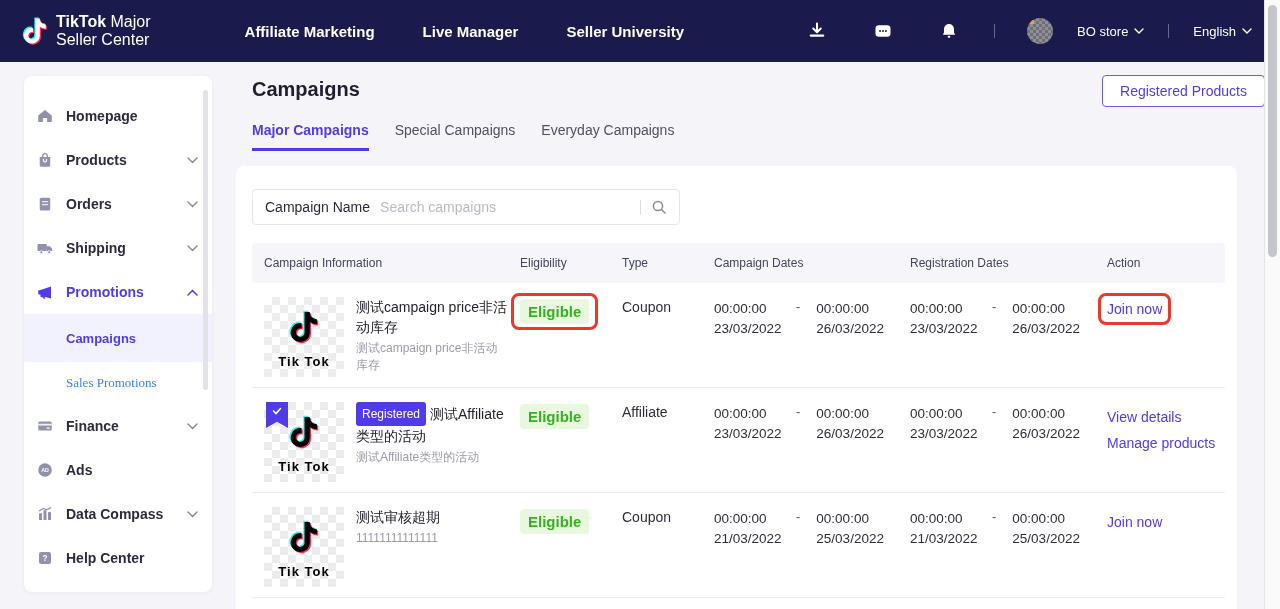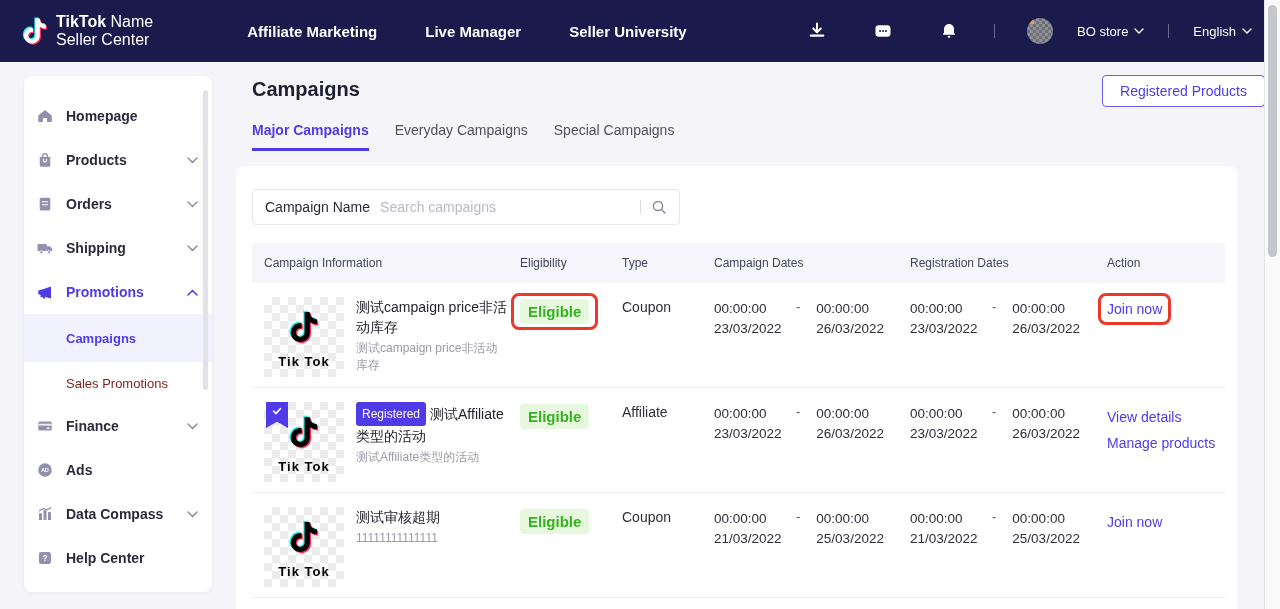--- a/index.html
+++ b/index.html
@@ -35,21 +35,21 @@
   
   .sidebar{position:absolute;left:24px;top:76px;width:188px;height:516px;background:#fff;border-radius:8px;
      box-shadow:0 1px 4px rgba(30,30,60,.06);padding-top:18px;z-index:2;}
   .s-item{height:44px;display:flex;align-items:center;padding:0 14px 0 12px;cursor:pointer;}
   .s-item .ic{width:18px;height:18px;margin-right:12px;flex:0 0 auto;}
   .s-item .lb{font-size:14px;font-weight:600;color:#2b2b3d;flex:1;}
   .s-item.active .lb{color:var(--accent);}
   .s-chev{width:11px;height:7px;}
   .s-sub{height:48px;display:flex;align-items:center;padding-left:42px;font-size:13px;cursor:pointer;}
   .s-sub.on{background:#f2f1fe;color:var(--accent);font-weight:600;}
-  .s-sub.off{height:42px;color:#7f1d1d;}
+  .s-sub.off{height:42px;color:#3b82f6;font-family:Liberation Serif, serif;}
 
   
   .pg-title{position:absolute;left:252px;top:78px;font-size:20px;font-weight:700;color:var(--ink);}
   .reg-btn{position:absolute;left:1102px;top:75px;width:163px;height:32px;background:#fff;border:1px solid #6b5ceb;
      border-radius:4px;color:var(--accent);font-size:14px;display:flex;align-items:center;justify-content:center;cursor:pointer;}
   .tabs{position:absolute;left:252px;top:122px;display:flex;gap:26px;}
   .tab{font-size:14px;color:#50505e;padding-bottom:10px;cursor:pointer;}
   .tab.on{color:var(--accent);font-weight:600;border-bottom:3px solid var(--accent);}
 
   
@@ -106,21 +106,21 @@
 </svg>
 
 <div class="topnav">
   <div class="logo">
     <svg class="logo-note" viewBox="0 0 24 24">
       <use href="#tt-note" fill="#25f4ee" transform="translate(-0.9,-0.9)"></use>
       <use href="#tt-note" fill="#fe2c55" transform="translate(0.9,0.9)"></use>
       <use href="#tt-note" fill="#ffffff"></use>
     </svg>
     <div class="logo-txt">
-      <div><span class="b">TikTok</span><span> Name</span></div>
+      <div><span class="b">TikTok</span><span> Major</span></div>
       <div>Seller Center</div>
     </div>
   </div>
   <div class="nav-links">
     <span class="nav-link">Affiliate Marketing</span>
     <span class="nav-link">Live Manager</span>
     <span class="nav-link">Seller University</span>
   </div>
   <div class="nav-right">
     <svg class="nav-ico" viewBox="0 0 24 24">
@@ -243,22 +243,22 @@
       </svg>
     <span class="lb">Help Center</span>
   </div>
   <div class="side-sb"></div>
 </div>
 
 <div class="pg-title">Campaigns</div>
 <button class="reg-btn">Registered Products</button>
 <div class="tabs">
   <div class="tab on">Major Campaigns</div>
+  <div class="tab">Special Campaigns</div>
   <div class="tab">Everyday Campaigns</div>
-  <div class="tab">Special Campaigns</div>
 </div>
 
 <div class="card">
 
   <div class="search">
     <span class="slabel">Campaign Name</span>
     <input type="text" placeholder="Search campaigns" style="">
     <div class="isep"></div>
     <svg class="mag" viewBox="0 0 16 16">
         <circle cx="7" cy="7" r="4.6" stroke="#8a8a98" stroke-width="1.5" fill="none"></circle>

